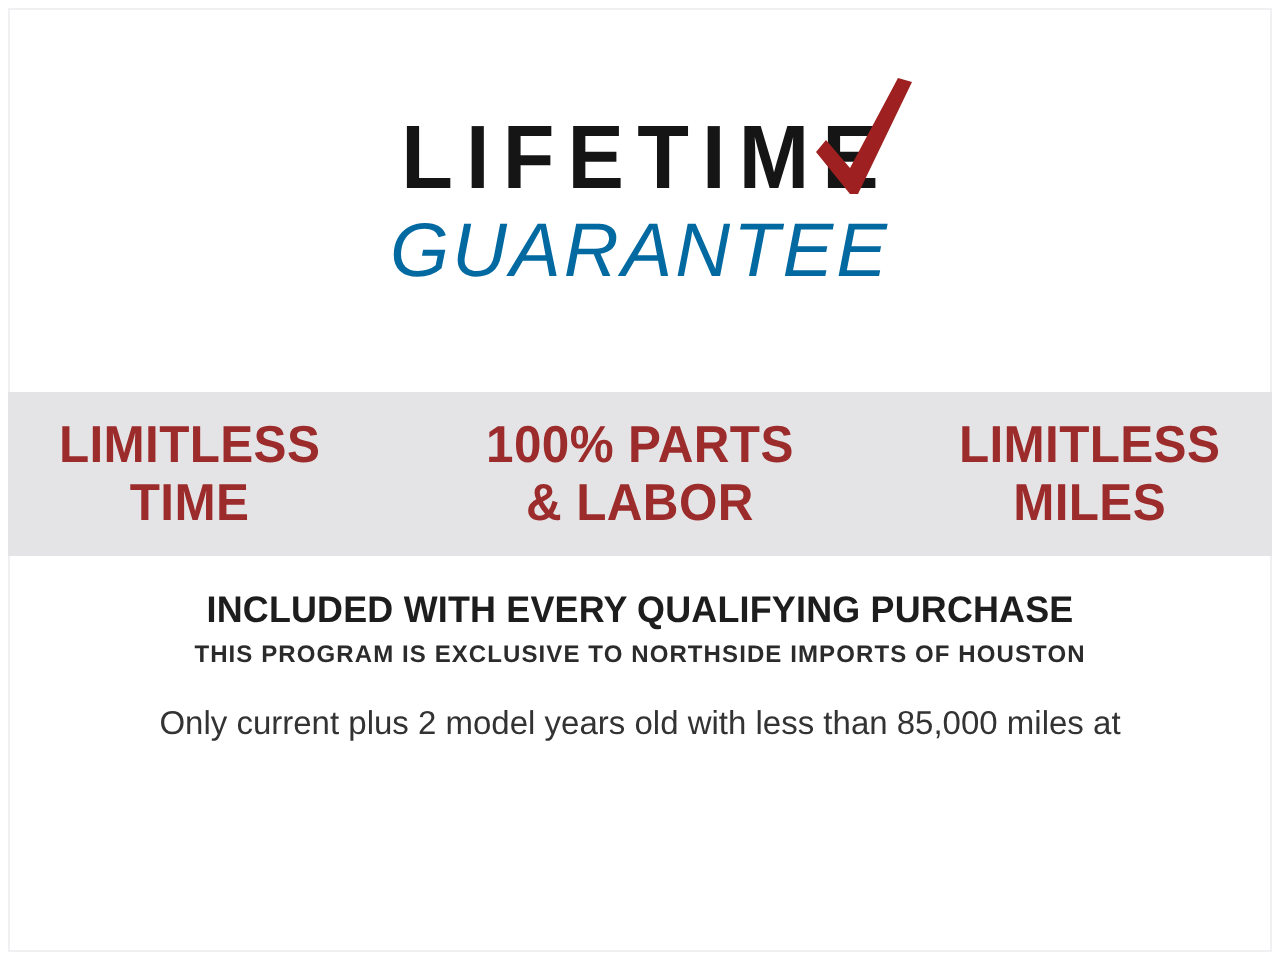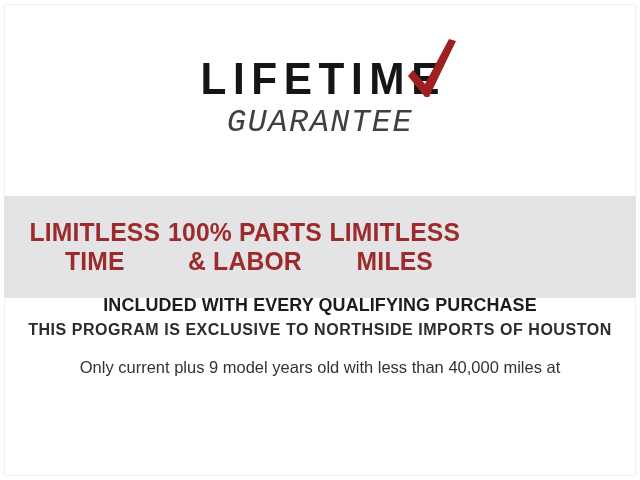--- a/index.html
+++ b/index.html
@@ -58,42 +58,42 @@
     position: absolute;
     left: 218px;
     top: -19px;
     width: 54px;
     height: 64px;
     pointer-events: none;
   }
   .logo-guarantee {
     display: block;
     margin-top: 6px;
-    font-family: Liberation Mono, monospace;
+    font-family: Liberation Sans, sans-serif;
     font-weight: 400;
     font-style: italic;
-    font-size: 32px;
+    font-size: 38px;
     line-height: 1;
     letter-spacing: 1.5px;
-    color: #404040;
+    color: #0369a1;
     transform: scaleX(1.0);
     white-space: nowrap;
   }
 
   
   .band {
     position: absolute;
     left: 4px;
     top: 196px;
     width: 632px;
-    height: 102px;
+    height: 82px;
     background: #e4e4e6;
     display: flex;
     align-items: center;
-    justify-content: flex-start;
+    justify-content: space-between;
     box-sizing: border-box;
     padding: 0 22px;
   }
   .band-col {
     flex: 0 0 auto;
     text-align: center;
     color: #9c2b2b;
     font-family: "Liberation Sans Narrow", "Liberation Sans", sans-serif;
     font-weight: 700;
     font-size: 26px;
@@ -119,21 +119,21 @@
     line-height: 1.18;
     letter-spacing: 0.1px;
     color: #1d1d1d;
     transform: scaleX(0.97);
     white-space: nowrap;
   }
   .subline {
     margin-top: 4px;
     font-family: "Liberation Sans Narrow", "Liberation Sans", sans-serif;
     font-weight: 600;
-    font-size: 16px;
+    font-size: 12px;
     line-height: 1.2;
     letter-spacing: 0.55px;
     color: #2b2b2b;
     white-space: nowrap;
   }
   .fineprint {
     margin: 17px auto 0 auto;
     width: 560px;
     font-family: "Liberation Sans", sans-serif;
     font-weight: 400;
@@ -181,17 +181,17 @@
     </div>
   </div>
 
   <div class="lower">
 
     <div class="headline">INCLUDED WITH EVERY QUALIFYING PURCHASE</div>
 
     <div class="subline">THIS PROGRAM IS EXCLUSIVE TO NORTHSIDE IMPORTS OF HOUSTON</div>
 
     <div class="fineprint">
-      <span class="fl">Only current plus 9 model years old with less than 40,000 miles at</span>
+      <span class="fl">Only current plus 2 model years old with less than 85,000 miles at</span>
     </div>
   </div>
 
 </div>
 
 </body></html>

